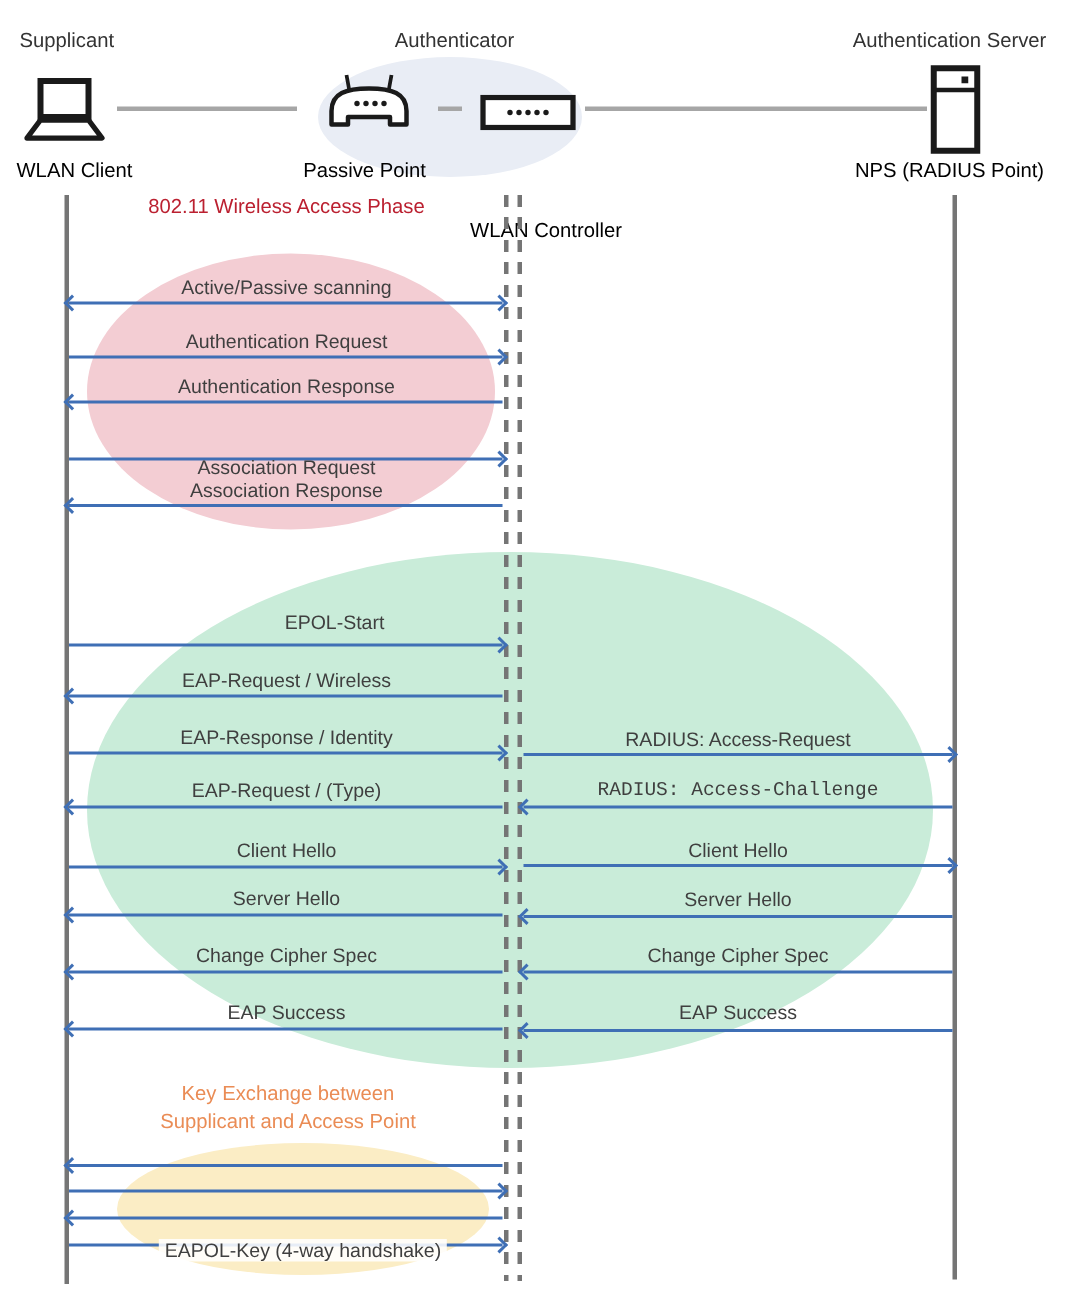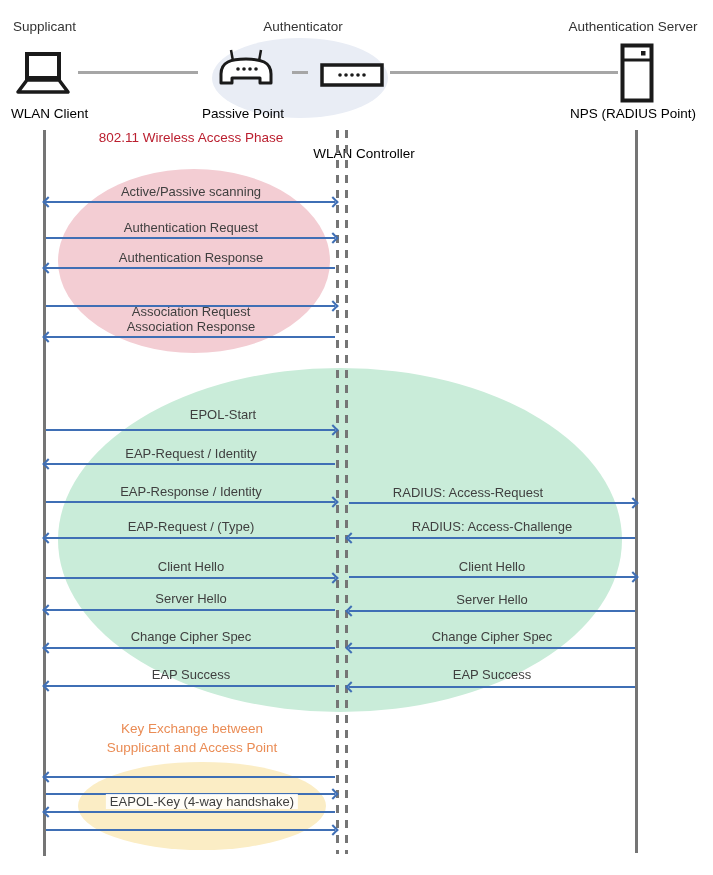--- a/index.html
+++ b/index.html
@@ -28,21 +28,21 @@
 
   
   .phase-title{ position:absolute; transform:translateX(-50%); font-size:13.5px; white-space:nowrap; z-index:4; }
   .t-red{ color:#BB2030; }
   .t-green{ color:#35B778; }
   .t-orange{ color:#EA8C55; }
 
   
   .mlabel{ position:absolute; transform:translateX(-50%); font-size:13px; color:#3F3F3F;
            white-space:nowrap; z-index:4; }
-  .mlabel.boxed{ background:rgba(255,255,255,0.88); padding:0 4px; }
+  .mlabel.boxed{ background:rgba(255,255,255,0.88); padding:0 4px;margin-top:32px; }
   .ar{ position:absolute; height:2px; background:#3F6FB5; z-index:3; }
   .ar i{ position:absolute; width:8px; height:8px; }
   .ar .hl{ left:-2px; top:-3px; border-left:2.5px solid #3F6FB5; border-bottom:2.5px solid #3F6FB5;
            transform:rotate(45deg); }
   .ar .hr{ right:-2px; top:-3px; border-right:2.5px solid #3F6FB5; border-top:2.5px solid #3F6FB5;
            transform:rotate(45deg); }
 </style>
 </head>
 <body>
 
@@ -129,21 +129,21 @@
   <div class="mlabel" style="left:191px; top:319px;">Association Response</div>
   <div class="ar" style="left:46px; top:336px; width:289px;">
       <i class="hl"></i>
     </div>
 
   <div class="mlabel" style="left:191px; top:407px;margin-left:32px;">EPOL-Start</div>
   <div class="ar" style="left:46px; top:429px; width:289px;">
       <i class="hr"></i>
     </div>
 
-  <div class="mlabel" style="left:191px; top:446px;">EAP-Request / Identity</div>
+  <div class="mlabel" style="left:191px; top:446px;">EAP-Request / Wireless</div>
   <div class="ar" style="left:46px; top:463px; width:289px;">
       <i class="hl"></i>
     </div>
 
   <div class="mlabel" style="left:191px; top:484px;text-align:center;">EAP-Response / Identity</div>
   <div class="ar" style="left:46px; top:501px; width:289px;">
       <i class="hr"></i>
     </div>
 
   <div class="mlabel" style="left:191px; top:519px;">EAP-Request / (Type)</div>
@@ -178,26 +178,26 @@
       <i class="hr"></i>
     </div>
   <div class="mlabel boxed" style="left:202px; top:794px;">EAPOL-Key (4-way handshake)</div>
   <div class="ar" style="left:46px; top:811px; width:289px;">
       <i class="hl"></i>
     </div>
   <div class="ar" style="left:46px; top:829px; width:289px;">
       <i class="hr"></i>
     </div>
 
-  <div class="mlabel" style="left:468px; top:485px;">RADIUS: Access-Request</div>
+  <div class="mlabel" style="left:492px; top:485px;">RADIUS: Access-Request</div>
   <div class="ar" style="left:349px; top:502px; width:286px;">
       <i class="hr"></i>
     </div>
 
-  <div class="mlabel" style="left:492px; top:519px;">RADIUS: Access-Challenge</div>
+  <div class="mlabel" style="left:492px; top:519px;font-family:Liberation Mono, monospace;">RADIUS: Access-Challenge</div>
   <div class="ar" style="left:349px; top:537px; width:286px;">
       <i class="hl"></i>
     </div>
 
   <div class="mlabel" style="left:492px; top:559px;">Client Hello</div>
   <div class="ar" style="left:349px; top:576px; width:286px;">
       <i class="hr"></i>
     </div>
 
   <div class="mlabel" style="left:492px; top:592px;">Server Hello</div>

